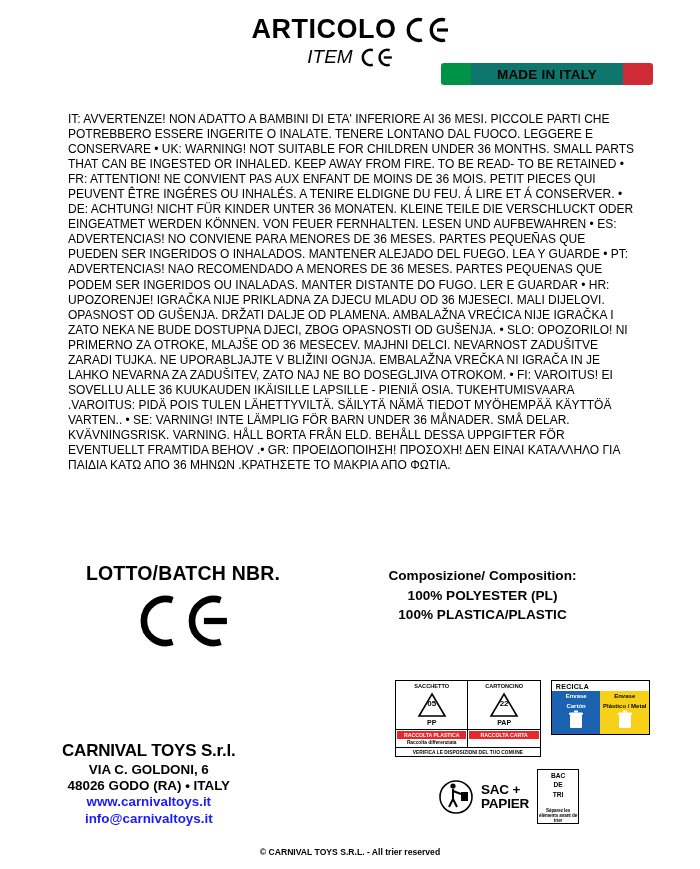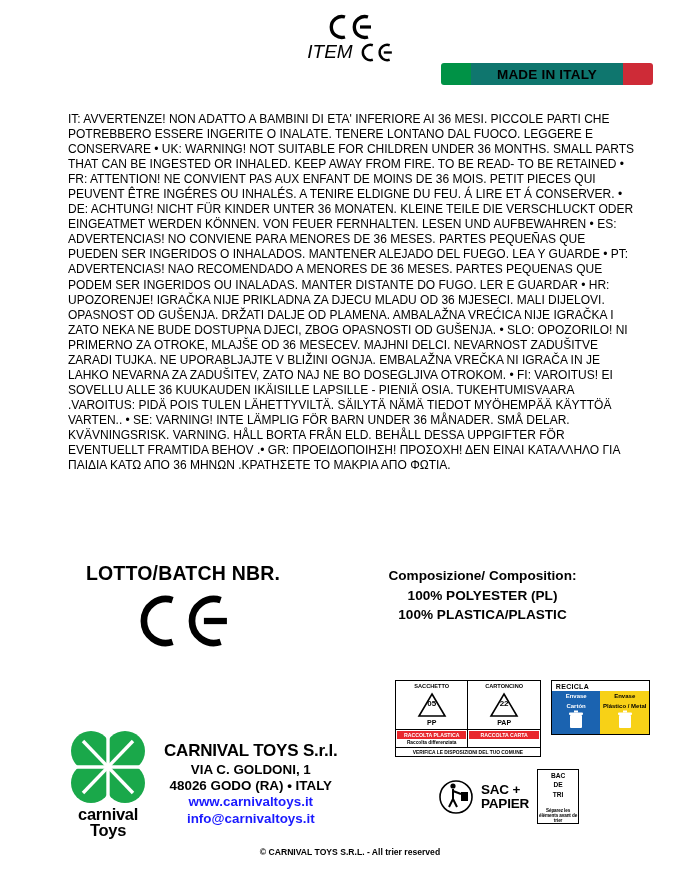--- a/index.html
+++ b/index.html
@@ -106,20 +106,21 @@
   .footer {
     position:absolute; bottom:12px; left:0; width:100%;
     text-align:center; font-size:8.6px; font-weight:bold;
   }
 </style>
 </head>
 <body>
 
 <div class="header">
   <div class="articolo-line">
+    <span>ARTICOLO</span>
     <span class="ce-mark">
       <svg width="44" height="26" viewBox="0 0 44 26">
         <path d="M17 3 A10.5 10.5 0 1 0 17 23" fill="none" stroke="#000" stroke-width="3.4"></path>
         <path d="M40 3 A10.5 10.5 0 1 0 40 23" fill="none" stroke="#000" stroke-width="3.4"></path>
         <rect x="32" y="11.4" width="11" height="3.2" fill="#000"></rect>
       </svg>
     </span>
   </div>
   <div class="item-line">
     <span>ITEM</span>
@@ -241,42 +242,22 @@
     <div class="bac-box">
       <div class="bac-txt">BAC</div>
       <div class="bac-txt">DE</div>
       <div class="bac-txt">TRI</div>
       <div class="bac-sub">Séparez les éléments avant de trier</div>
     </div>
   </div>
 </div>
 
 <div class="brand">
-  <div class="clover-wrap">
-    <svg width="86" height="78" viewBox="0 0 86 78">
-      <g fill="#1aa84a">
-        <circle cx="26" cy="24" r="20"></circle>
-        <circle cx="60" cy="24" r="20"></circle>
-        <circle cx="26" cy="56" r="20"></circle>
-        <circle cx="60" cy="56" r="20"></circle>
-      </g>
-      <g stroke="#fff" stroke-width="3.4" fill="none">
-        <path d="M43 6 L43 74"></path>
-        <path d="M6 40 L80 40"></path>
-        <path d="M18 14 L68 66"></path>
-        <path d="M68 14 L18 66"></path>
-      </g>
-    </svg>
-    <div class="clover-name">
-      <span>carnival</span>
-      <span>Toys</span>
-    </div>
-  </div>
   <div class="addr">
     <div class="company">CARNIVAL TOYS S.r.l.</div>
-    <div>VIA C. GOLDONI, 1</div>
+    <div>VIA C. GOLDONI, 6</div>
     <div>48026 GODO (RA) • ITALY</div>
     <div class="web">www.carnivaltoys.it</div>
     <div class="web">info@carnivaltoys.it</div>
   </div>
 </div>
 
 <div class="footer">© CARNIVAL TOYS S.R.L. - All trier reserved</div>
 
 </body></html>

